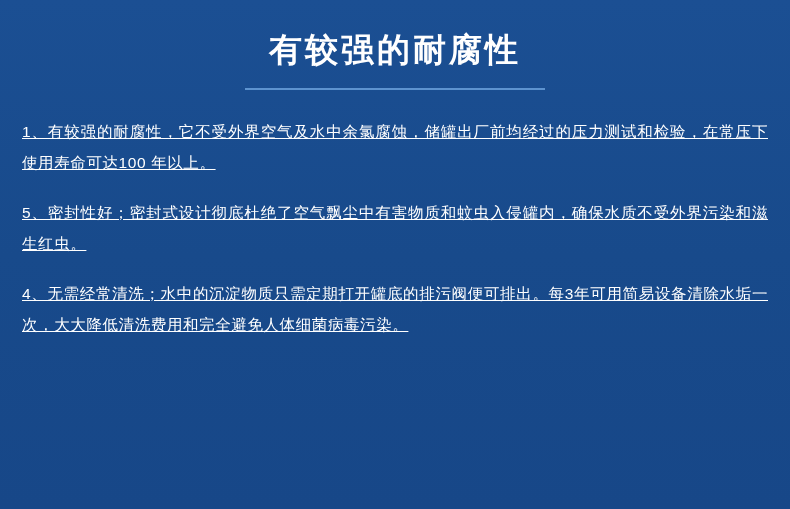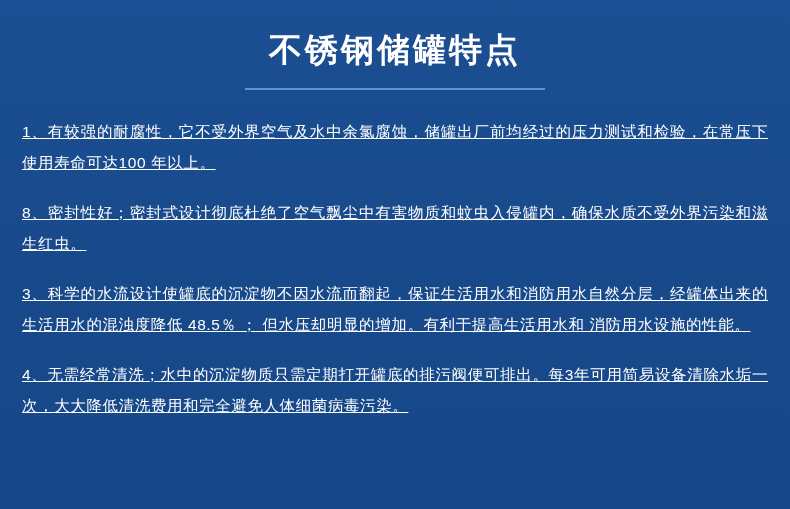--- a/index.html
+++ b/index.html
@@ -53,24 +53,23 @@
   .para:last-child {
     margin-bottom: 16px;
   }
 </style>
 </head>
 <body>
 
 <div class="page">
 
   <div class="title-block">
-    <h1 class="title">不锈钢储罐特点</h1>
+    <h1 class="title">有较强的耐腐性</h1>
     <div class="title-underline"></div>
   </div>
 
   <div class="content">
     <p class="para">1、有较强的耐腐性，它不受外界空气及水中余氯腐蚀，储罐出厂前均经过的压力测试和检验，在常压下使用寿命可达100 年以上。</p>
-    <p class="para">8、密封性好；密封式设计彻底杜绝了空气飘尘中有害物质和蚊虫入侵罐内，确保水质不受外界污染和滋生红虫。</p>
-    <p class="para">3、科学的水流设计使罐底的沉淀物不因水流而翻起，保证生活用水和消防用水自然分层，经罐体出来的生活用水的混浊度降低 48.5％ ； 但水压却明显的增加。有利于提高生活用水和 消防用水设施的性能。</p>
+    <p class="para">5、密封性好；密封式设计彻底杜绝了空气飘尘中有害物质和蚊虫入侵罐内，确保水质不受外界污染和滋生红虫。</p>
     <p class="para">4、无需经常清洗；水中的沉淀物质只需定期打开罐底的排污阀便可排出。每3年可用简易设备清除水垢一次，大大降低清洗费用和完全避免人体细菌病毒污染。</p>
   </div>
 
 </div>
 
 </body></html>

